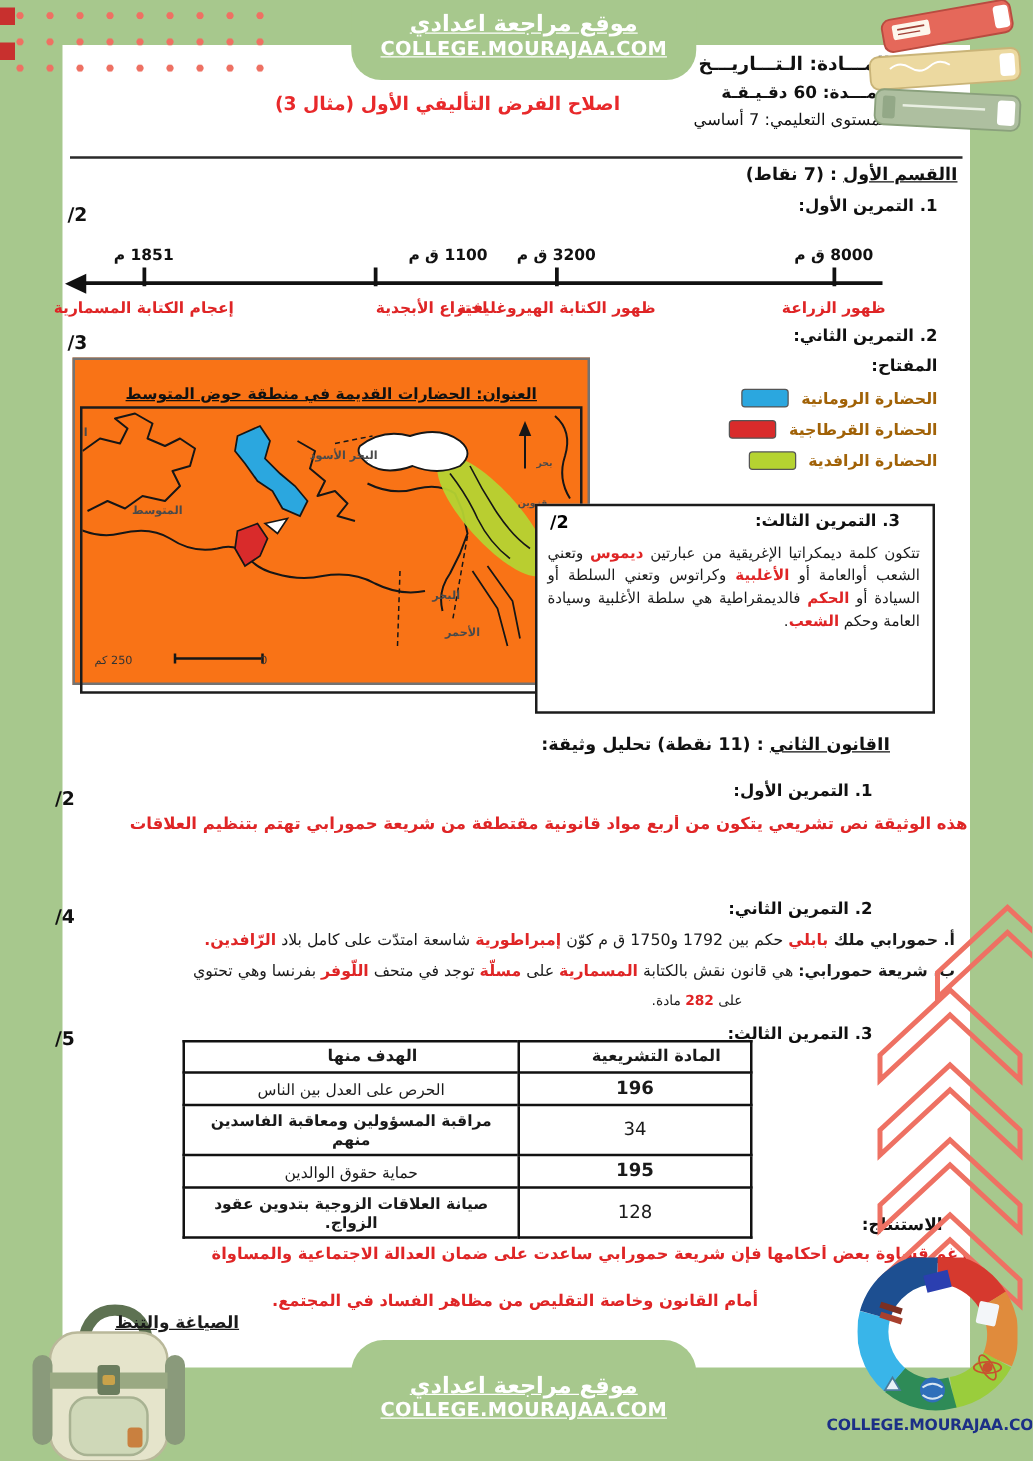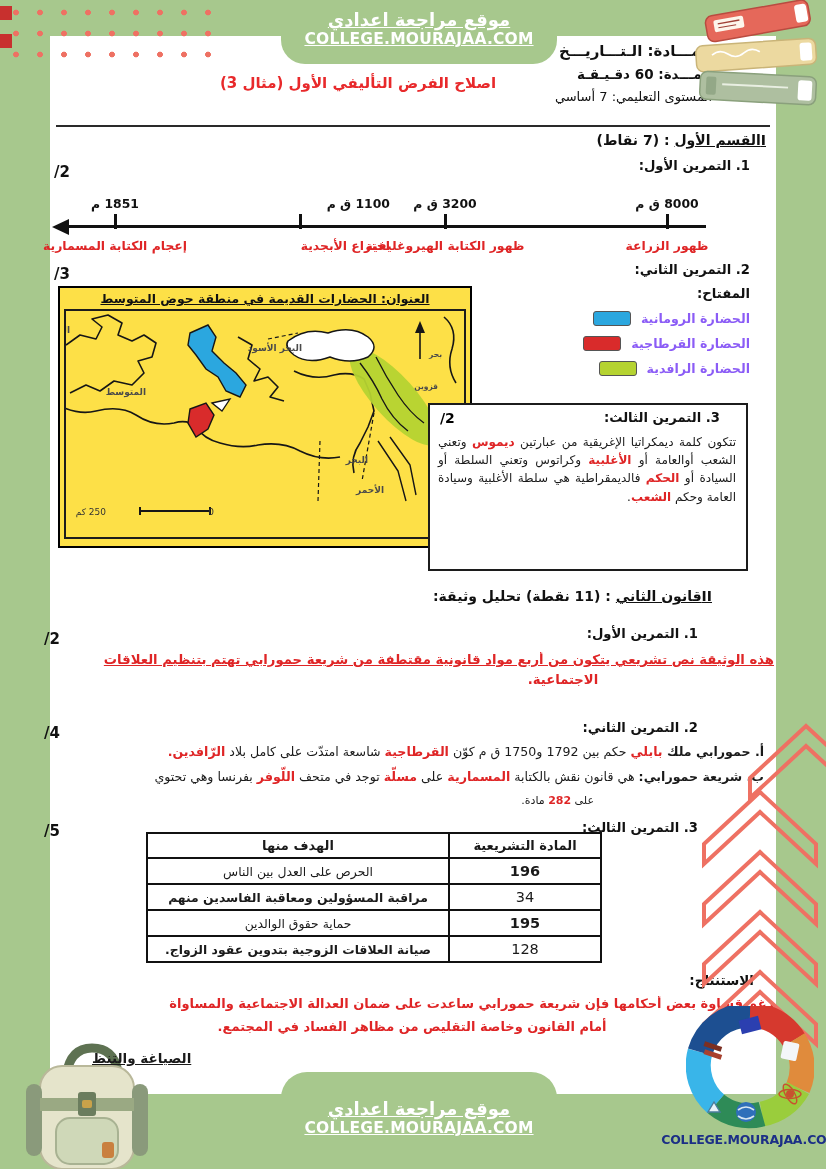--- a/index.html
+++ b/index.html
@@ -48,52 +48,52 @@
             border-top:8px solid transparent;border-bottom:8px solid transparent;border-right:17px solid #111;}
   .tlg{position:absolute;top:10px;width:180px;margin-left:-90px;text-align:center;}
   .tlg .tl-date{font-size:12.4px;font-weight:600;color:#111;height:17px;}
   .tlg .tl-tick{width:3px;height:15px;background:#111;margin:1px auto 0;}
   .tlg .tl-event{margin-top:9px;font-size:12.4px;font-weight:bold;color:#df2526;white-space:nowrap;}
   .g0{left:609px;} .g1{left:387px;} .g2{left:242px;text-align:right;} .g3{left:57px;}
   
   .legend{position:absolute;right:26px;top:250px;width:255px;text-align:right;}
   .legend .key{font-size:13.2px;font-weight:bold;color:#111;margin-left:70px;}
   .lg-row{display:flex;justify-content:flex-start;align-items:center;margin-top:10px;}
-  .lg-label{font-size:12.6px;font-weight:bold;color:#8b5cf6;}
+  .lg-label{font-size:12.6px;font-weight:bold;color:#a16207;}
   .lg-sw{width:36px;height:13px;border:1.2px solid #555;border-radius:3px;margin-right:10px;}
   
-  .map-outer{position:absolute;left:8px;top:250px;width:414px;height:262px;border:2px solid #000000;
-             background:#fde047;box-sizing:border-box;padding:2px 4px;}
+  .map-outer{position:absolute;left:8px;top:250px;width:414px;height:262px;border:2px solid #737373;
+             background:#f97316;box-sizing:border-box;padding:18px 4px;}
   .map-title{text-align:center;font-size:12.4px;font-weight:bold;color:#111;text-decoration:underline;
              white-space:nowrap;margin-top:1px;}
   .map-inner{border:2px solid #1c1c1c;margin-top:3px;height:226px;position:relative;overflow:hidden;}
   
   .ex3box{position:absolute;left:378px;top:367px;width:320px;height:168px;background:#fff;
           border:2px solid #1c1c1c;box-sizing:border-box;z-index:3;padding:5px 10px 4px 8px;}
   .ex3box .hd{position:relative;height:20px;}
   .ex3box .hd .lbl{position:absolute;right:16px;font-size:13.2px;font-weight:bold;color:#111;}
   .ex3box .hd .sc{position:absolute;left:2px;font-size:14px;font-weight:bold;direction:ltr;}
   .ex3box p{margin:3px 0 0;font-size:12px;line-height:1.52;text-align:justify;color:#1a1a1a;}
   
   .red-par{position:absolute;left:2px;right:2px;color:#df2526;font-weight:bold;font-size:13.2px;}
-  .red-par .ln1{white-space:nowrap;overflow:hidden;text-decoration:underline;}
+  .red-par .ln1{white-space:nowrap;overflow:hidden;}
   .red-par .ln2{text-align:center;padding-left:300px;margin-top:5px;}
   .item-line{position:absolute;right:12px;left:2px;font-size:12.6px;color:#1a1a1a;white-space:nowrap;}
   .item-cont{position:absolute;right:182px;font-size:11px;color:#1a1a1a;white-space:nowrap;}
   
   .lawtable{position:absolute;left:96px;top:796px;width:456px;border-collapse:collapse;direction:rtl;}
   .lawtable th,.lawtable td{border:2px solid #111;text-align:center;padding:4px 6px;color:#1a1a1a;}
-  .lawtable th{font-size:13px;font-weight:bold;}
+  .lawtable th{font-size:13px;font-weight:bold;padding-left:40px;}
   .lawtable td.num{font-size:14.5px;width:138px;}
   .lawtable td.goal{font-size:12.4px;margin-left:12px;}
   
   .concl-label{position:absolute;right:22px;top:936px;font-size:13.5px;font-weight:bold;color:#111;}
   .concl{position:absolute;left:0;right:2px;top:960px;color:#df2526;font-weight:bold;font-size:13px;}
   .concl .c1{white-space:nowrap;overflow:hidden;text-align:right;}
-  .concl .c2{text-align:center;margin-top:8px;}
+  .concl .c2{text-align:center;margin-top:23px;}
 </style>
 </head>
 <body>
 
 <div class="canvas">
 
   <div class="page">
 
     <div class="hdr-right">
       <div class="subj">المـــادة: الـتـــاريـــخ</div>
@@ -229,26 +229,25 @@
     </div>
 
     <div class="pheading" style="right:64px;top:552px;">
       <span class="u"><span>II</span><span>قانون الثاني</span></span><span> : (11 نقطة) تحليل وثيقة:</span>
     </div>
 
     <div class="exlabel" style="right:78px;top:590px;">1. التمرين الأول:</div>
     <div class="score" style="left:-6px;top:594px;">/2</div>
     <div class="red-par" style="top:616px;">
       <div class="ln1">هذه الوثيقة نص تشريعي يتكون من أربع مواد قانونية مقتطفة من شريعة حمورابي تهتم بتنظيم العلاقات</div>
-      <div class="ln2">الاجتماعية.</div>
     </div>
 
     <div class="exlabel" style="right:78px;top:684px;">2. التمرين الثاني:</div>
     <div class="score" style="left:-6px;top:688px;">/4</div>
-    <div class="item-line" style="top:708px;"><span class="bd">أ. </span><span class="bd">حمورابي ملك </span><span class="rd">بابلي</span><span> حكم بين 1792 و1750 ق م كوّن </span><span class="rd">القرطاجية</span><span> شاسعة امتدّت على كامل بلاد </span><span class="rd">الرّافدين.</span></div>
+    <div class="item-line" style="top:708px;"><span class="bd">أ. </span><span class="bd">حمورابي ملك </span><span class="rd">بابلي</span><span> حكم بين 1792 و1750 ق م كوّن </span><span class="rd">إمبراطورية</span><span> شاسعة امتدّت على كامل بلاد </span><span class="rd">الرّافدين.</span></div>
     <div class="item-line" style="top:733px;"><span class="bd">ب. </span><span class="bd">شريعة حمورابي:</span><span> هي قانون نقش بالكتابة </span><span class="rd">المسمارية</span><span> على </span><span class="rd">مسلّة</span><span> توجد في متحف </span><span class="rd">اللّوفر</span><span> بفرنسا وهي تحتوي</span></div>
     <div class="item-cont" style="top:758px;"><span>على </span><span class="rd">282</span><span> مادة.</span></div>
 
     <div class="exlabel" style="right:78px;top:784px;">3. التمرين الثالث:</div>
     <div class="score" style="left:-6px;top:786px;">/5</div>
 
     <table class="lawtable">
       <tbody>
           <tr>
         <th style="width:138px;margin-top:33px;">المادة التشريعية</th>

